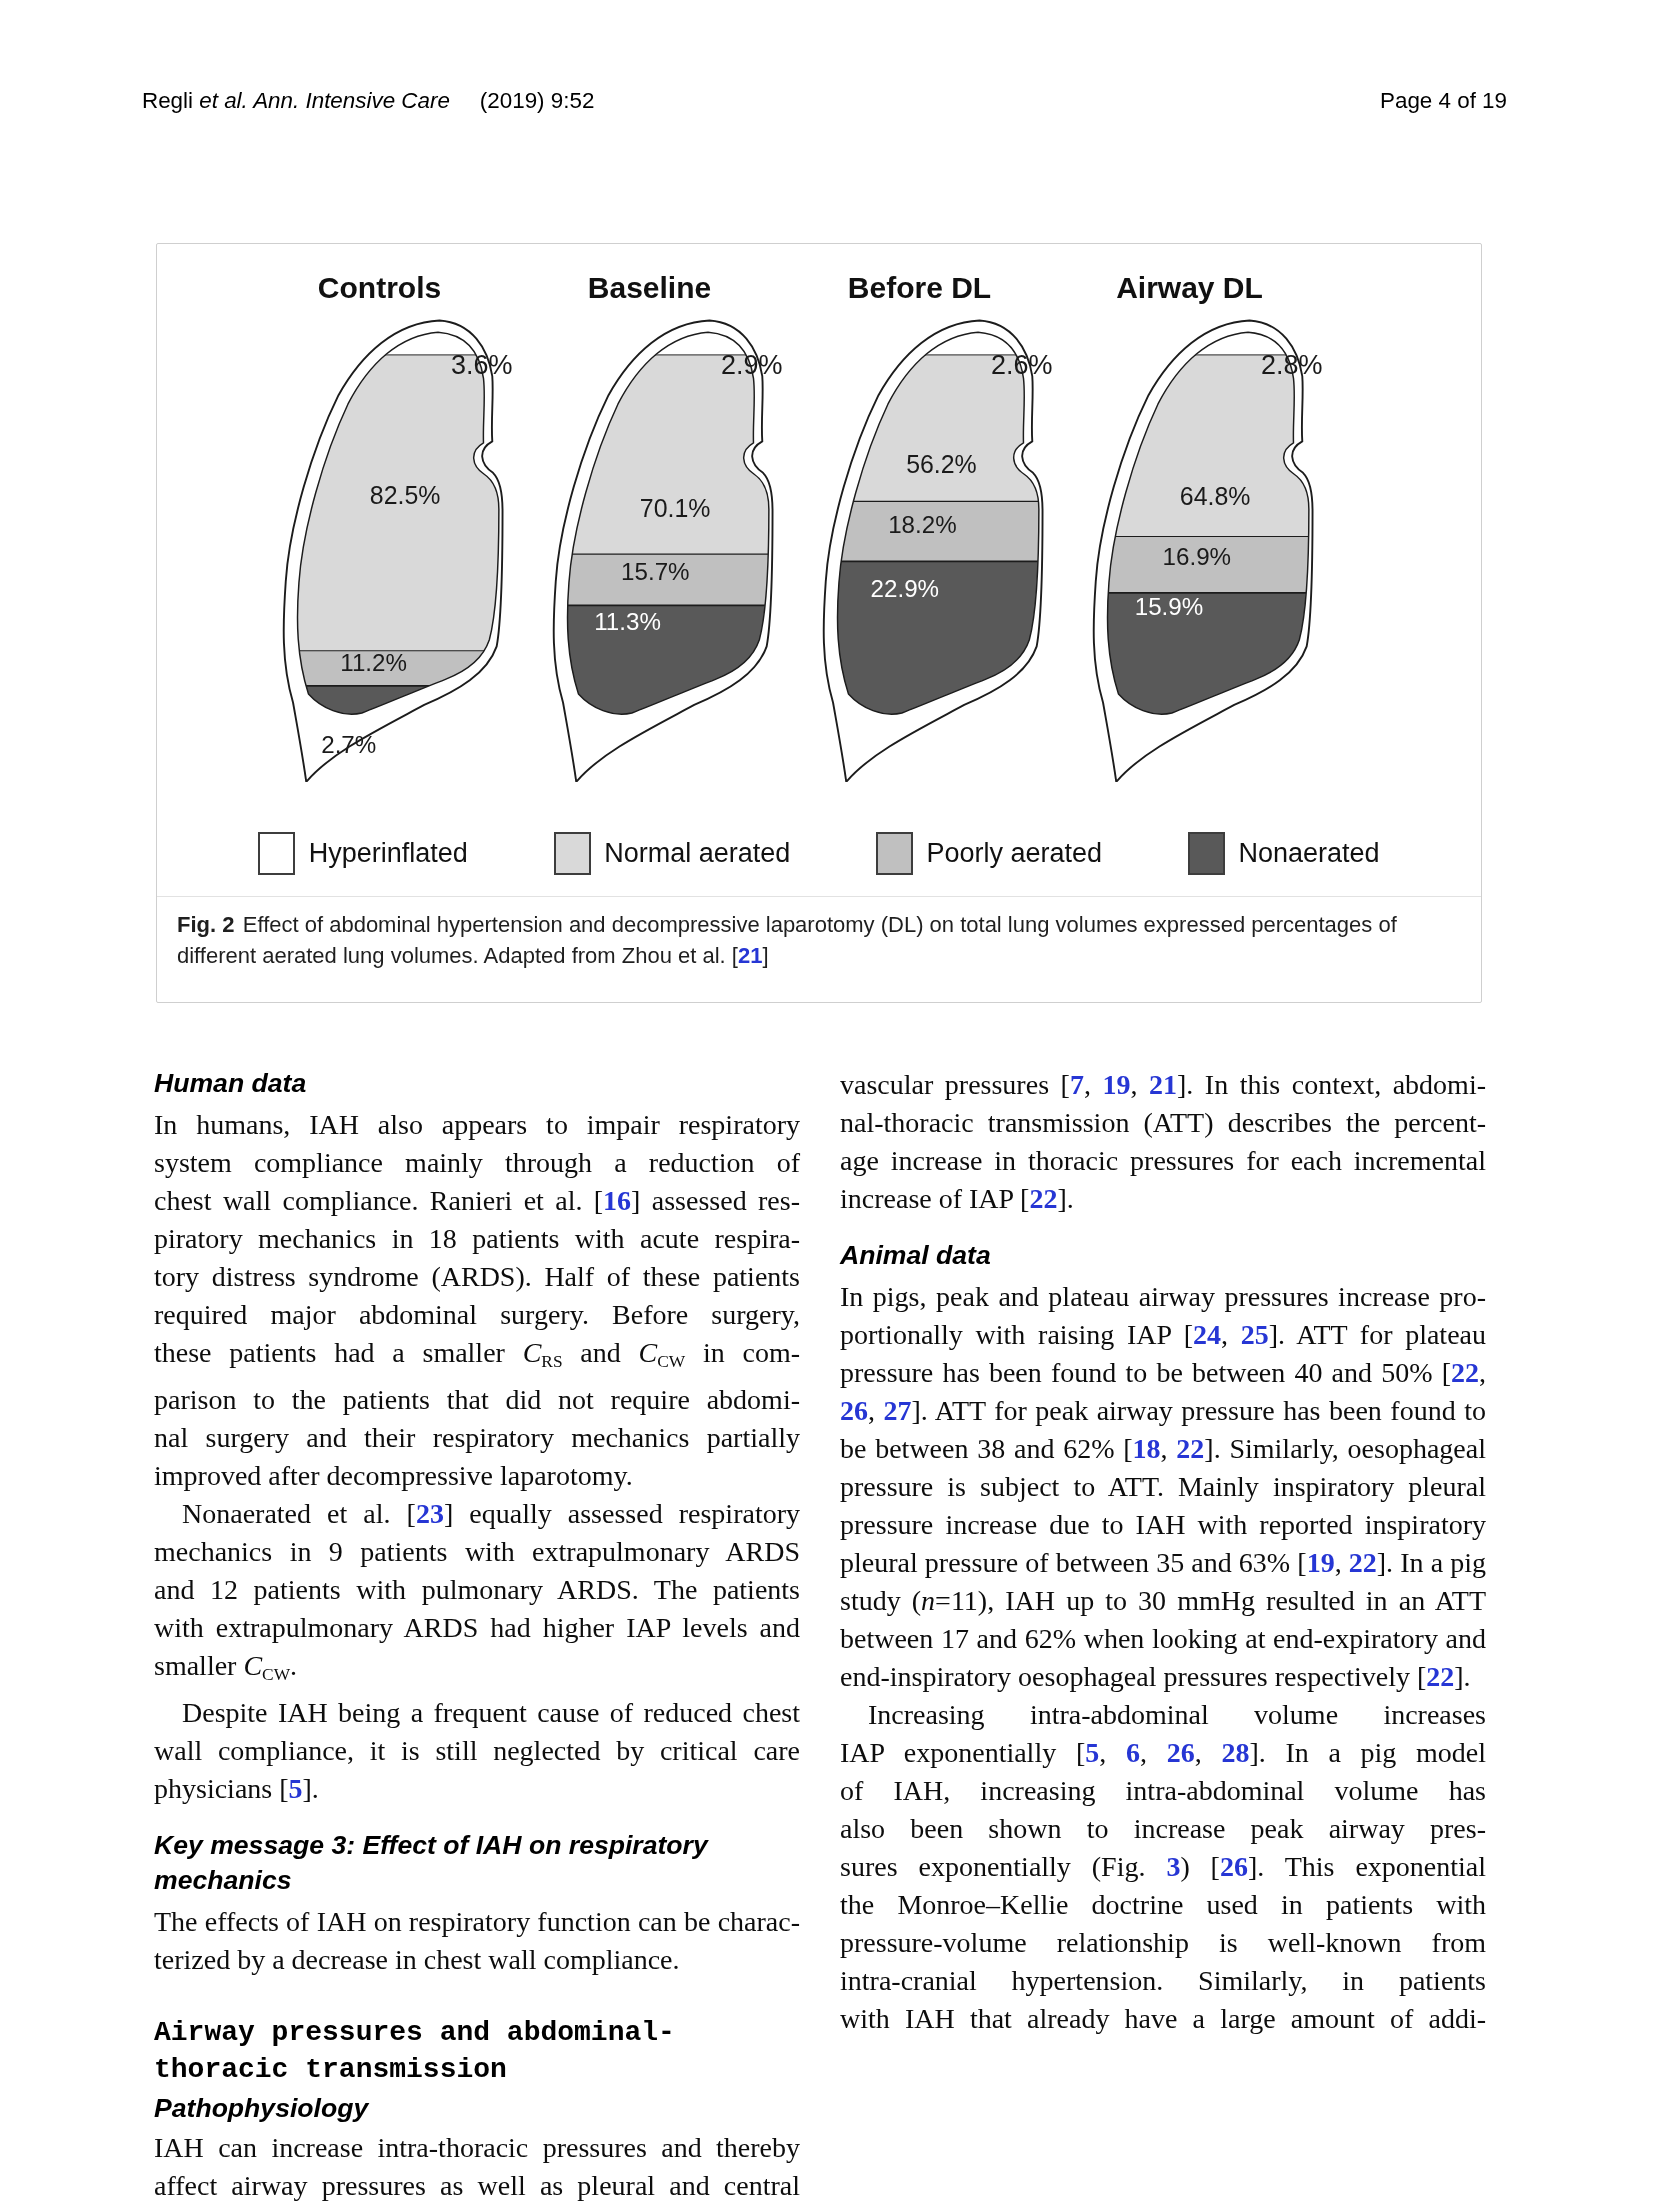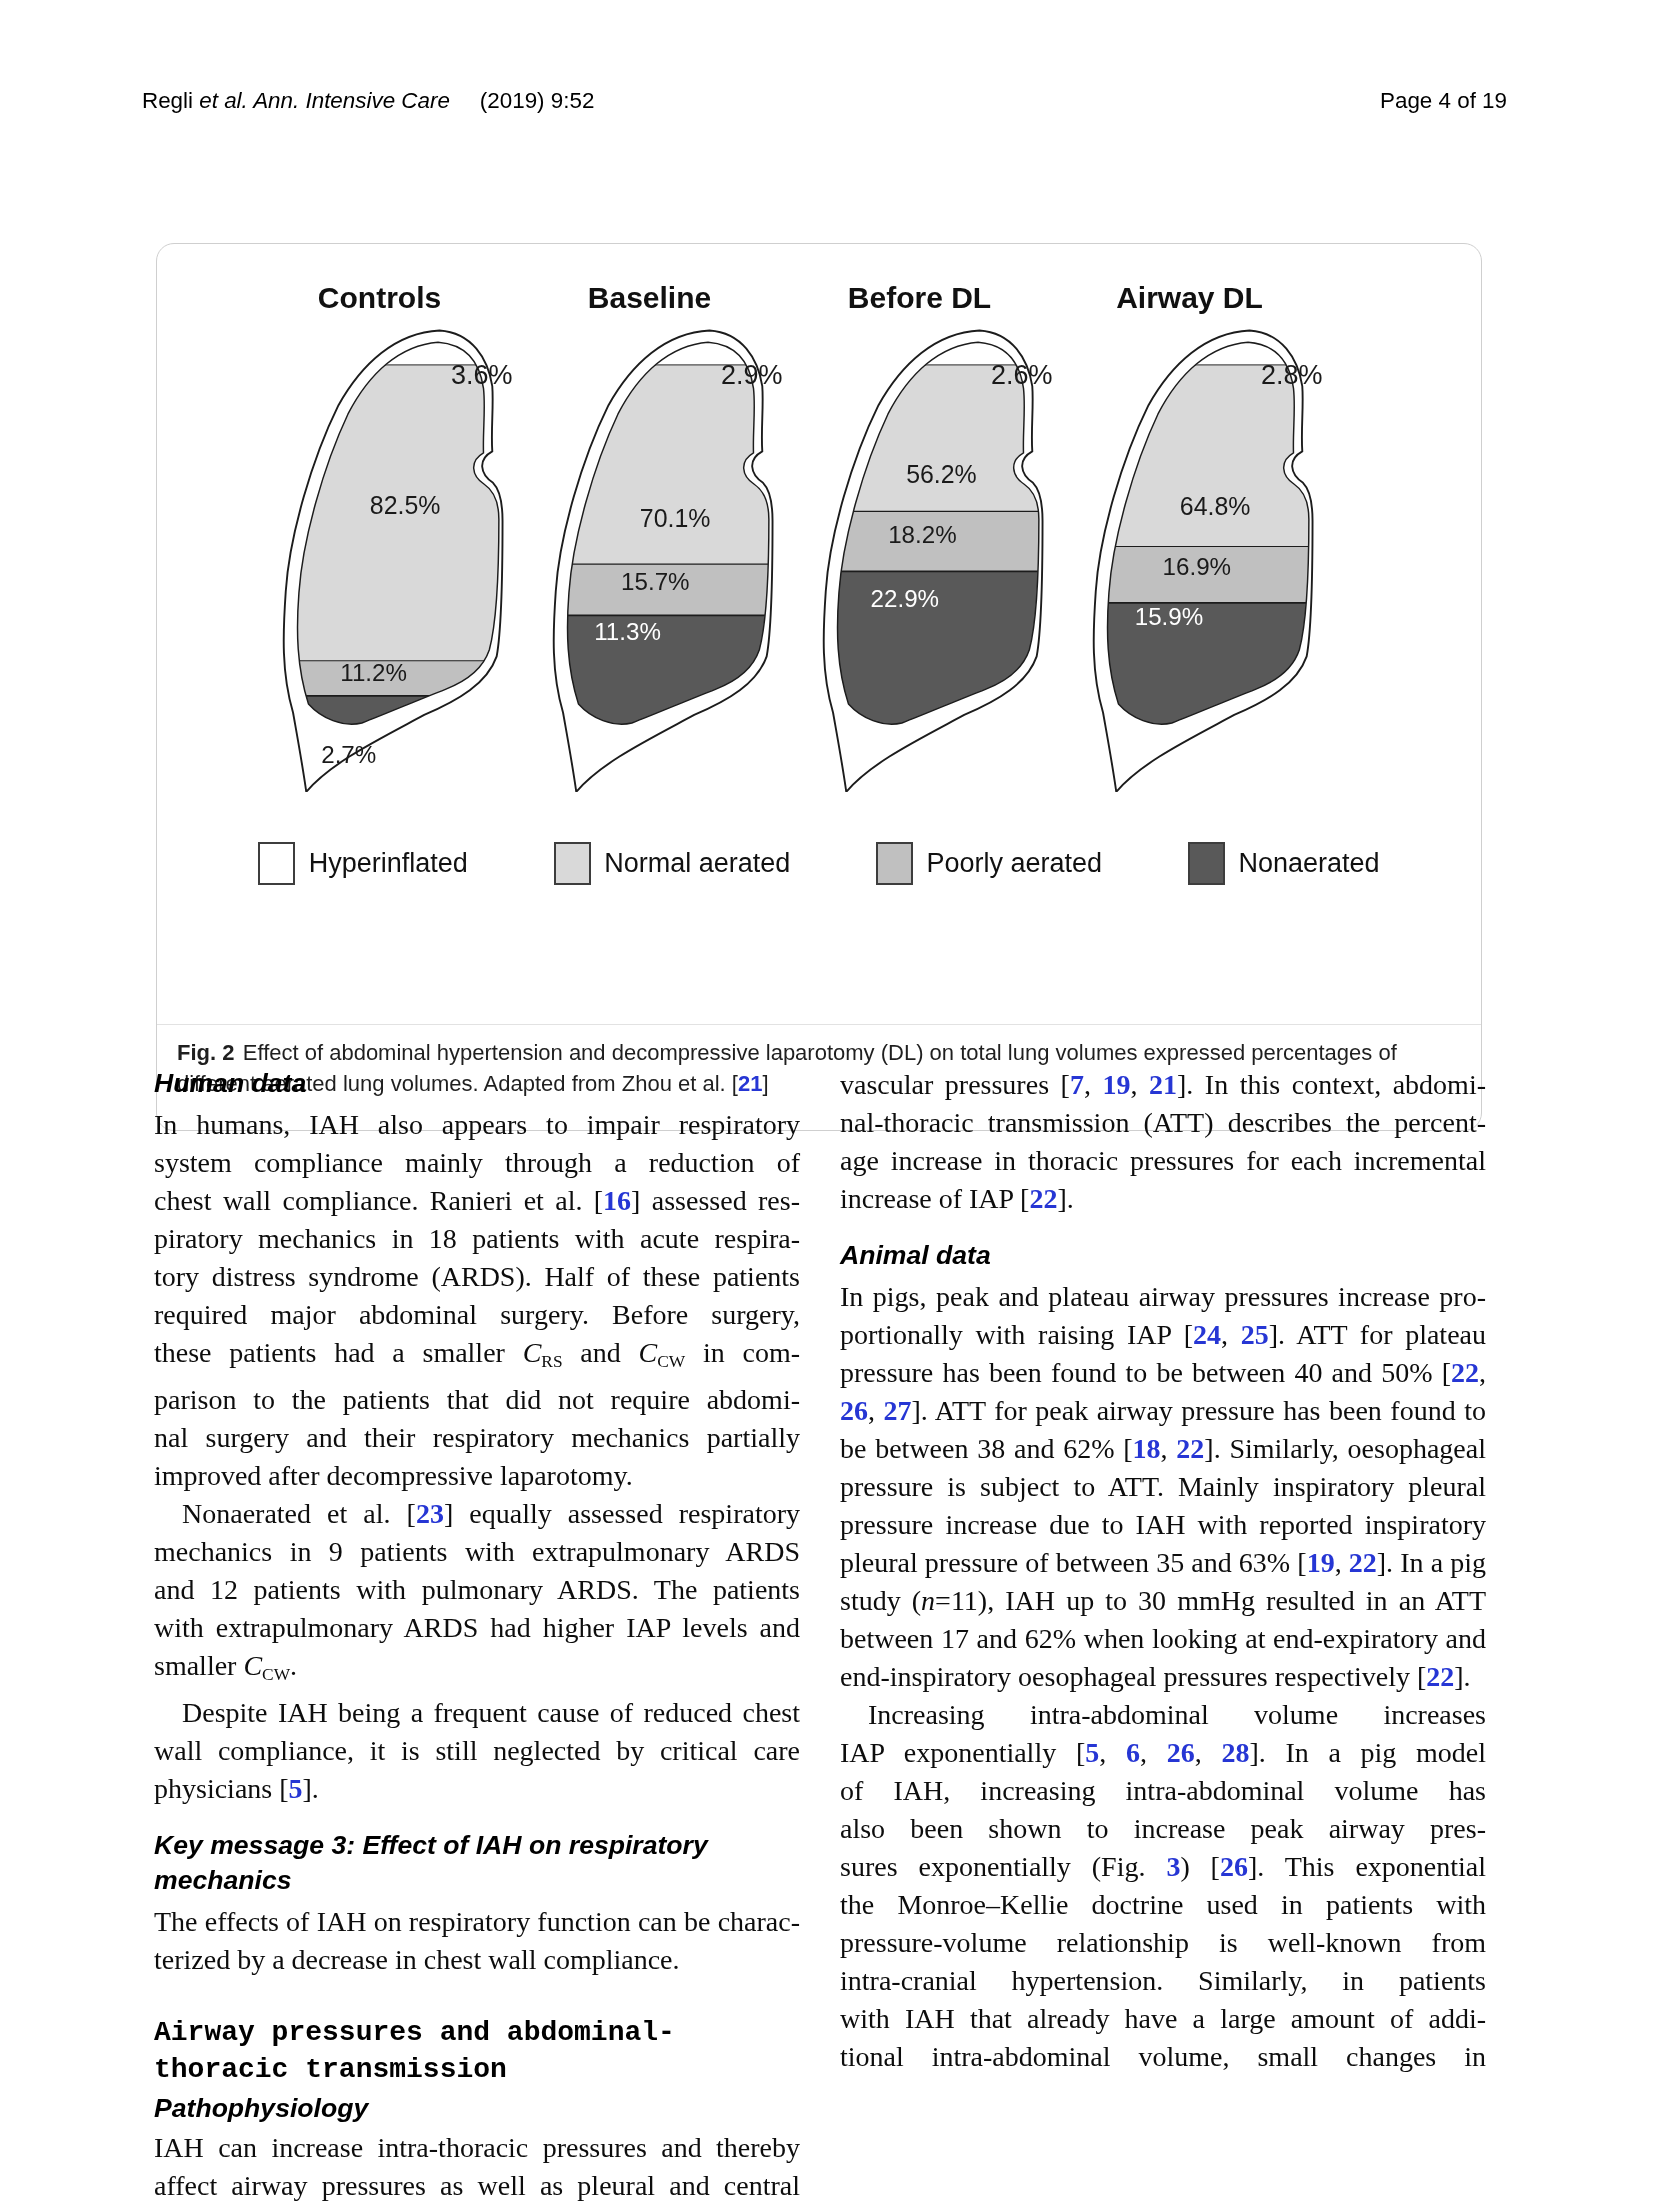--- a/index.html
+++ b/index.html
@@ -12,23 +12,23 @@
   .runhead {
     position:absolute; top:88px; left:142px; right:153px;
     font-family:"Liberation Sans", sans-serif; font-size:22.4px; color:#000;
     display:flex; justify-content:space-between; align-items:baseline;
   }
   .runhead .it { font-style:italic; }
   .runhead .issue { margin-left:30px; }
 
   
   .figbox {
-    position:absolute; top:243px; left:156px; width:1326px; height:888px;
-    border:1.7px solid #cfcfcf; border-radius:18px; box-sizing:border-box;
-    background:#fff; padding-top:37px;
+    position:absolute; top:243px; left:156px; width:1326px; height:760px;
+    border:1.7px solid #cfcfcf; border-radius:2px; box-sizing:border-box;
+    background:#fff; padding-top:27px;
     font-family:"Liberation Sans", sans-serif;
   }
   .fig-col-headers, .lung-row { display:flex; gap:21px; padding-left:98px; }
   .hcell { width:249px; text-align:center; font-size:30px; font-weight:bold; color:#111; }
   .lung-row { margin-top:8.3px; }
   .lung-cell { position:relative; width:249px; height:471px; }
   .lung-cell svg { display:block; }
   .cap-pct {
     position:absolute; top:37px; right:-38px; width:91px;
     font-size:27px; color:#1a1a1a; text-align:left;
@@ -273,18 +273,17 @@
       <div>
         <div class="line firstindent"><span>Increasing intra-abdominal volume increases</span></div>
         <div class="line"><span>IAP exponentially [</span><span class="cite">5</span><span>, </span><span class="cite">6</span><span>, </span><span class="cite">26</span><span>, </span><span class="cite">28</span><span>]. In a pig model</span></div>
         <div class="line"><span>of IAH, increasing intra-abdominal volume has</span></div>
         <div class="line"><span>also been shown to increase peak airway pres-</span></div>
         <div class="line"><span>sures exponentially (Fig. </span><span class="cite">3</span><span>) [</span><span class="cite">26</span><span>]. This exponential</span></div>
         <div class="line"><span>the Monroe–Kellie doctrine used in patients with</span></div>
         <div class="line"><span>pressure-volume relationship is well-known from</span></div>
         <div class="line"><span>intra-cranial hypertension. Similarly, in patients</span></div>
         <div class="line"><span>with IAH that already have a large amount of addi-</span></div>
-        <div class="line"><span>tional intra-abdominal volume, small changes in</span></div>
       </div>
     </div>
 
 </div>
 
 
 </body></html>

